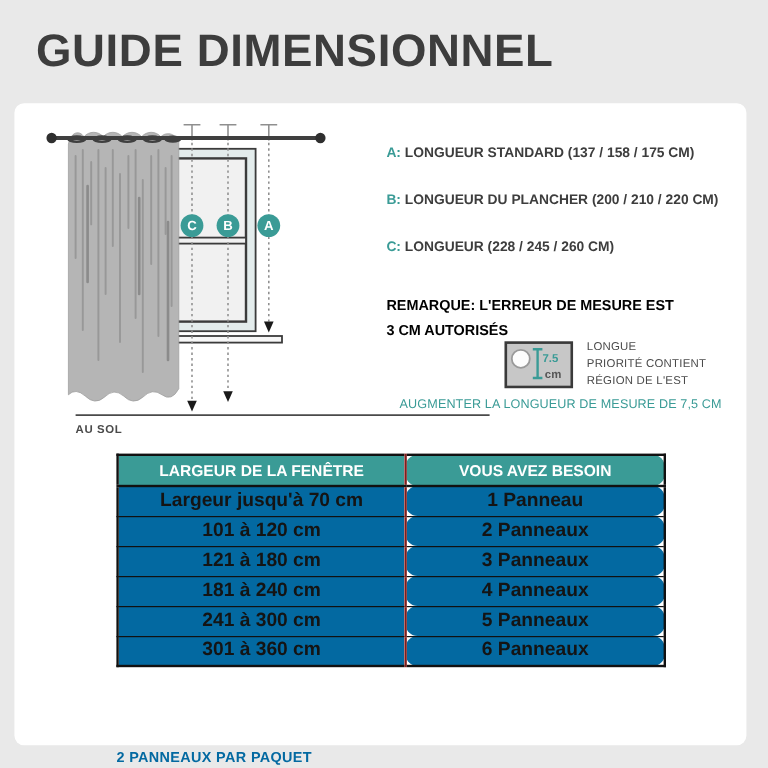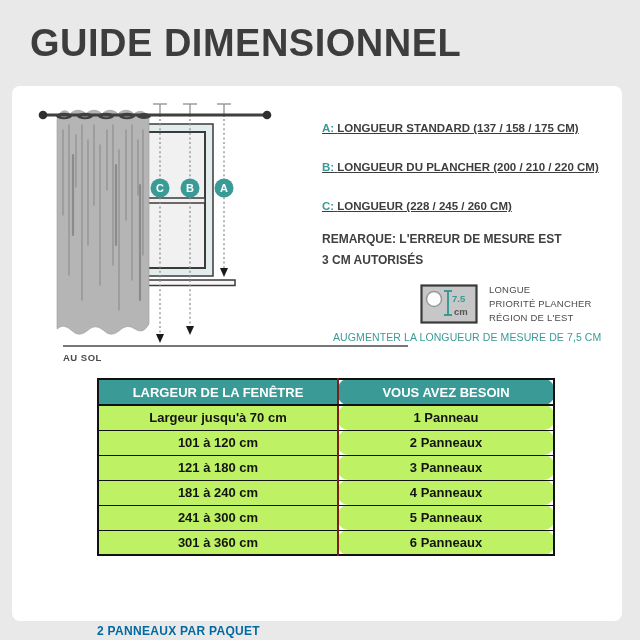--- a/index.html
+++ b/index.html
@@ -24,26 +24,26 @@
   .panel {
     left:12px; top:86px; width:610px; height:535px;
     background:#ffffff; border-radius:8px;
   }
 
   .diagram-svg { left:30px; top:95px; }
   .diagram-svg text { font-family:"Liberation Sans", sans-serif; }
 
   .spec-line {
     left:322px; white-space:nowrap;
-    font-size:11.5px; font-weight:bold; color:#3d3d3d;text-decoration:underline;
+    font-size:11.5px; font-weight:bold; color:#3d3d3d;
   }
   .spec-prefix { color:#3a9b96; }
   .note-block {
-    left:322px; top:229px; white-space:nowrap;
-    font-size:12px; font-weight:bold; color:#404040;
+    left:322px; top:244px; white-space:nowrap;
+    font-size:12px; font-weight:bold; color:#000000;
     line-height:21px;
   }
   .grommet-icon { left:420px; top:284px; }
   .grommet-icon text { font-family:"Liberation Sans", sans-serif; }
   .caption-block {
     left:489px; top:283px; white-space:nowrap;
     font-size:9.5px; font-weight:normal; color:#4a4a4a;
     line-height:14px; letter-spacing:0.2px;
   }
   .augmenter-line {
@@ -65,22 +65,22 @@
   table.size-table { border:2px solid #111111; }
   table.size-table col.c1 { width:240px; }
   table.size-table col.c2 { width:216px; }
   table.size-table th {
     background:#3a9b96; color:#ffffff;
     font-size:13px; font-weight:bold;
     height:26px; border-bottom:2px solid #111111;
   }
   table.size-table th + th, table.size-table td + td { border-left:2px solid #7f1d1d;border-radius:10px; }
   table.size-table td {
-    background:#bef264; color:#141414;
-    font-size:13px; font-weight:bold;
+    background:#0369a1; color:#141414;
+    font-size:16px; font-weight:bold;
     height:25px;
   }
   .table-footnote {
     left:97px; top:624px; white-space:nowrap;
     font-size:12px; font-weight:bold; color:#0369a1;
     letter-spacing:0.3px;
   }
 </style>
 </head>
 <body>
@@ -212,21 +212,21 @@
     <line x1="28" y1="7" x2="28" y2="31"></line>
     <line x1="24" y1="7" x2="32" y2="7"></line>
     <line x1="24" y1="31" x2="32" y2="31"></line>
   </g>
   <text x="32" y="18" font-size="9.5" font-weight="bold" fill="#3a9b96">7.5</text>
   <text x="34" y="31" font-size="9.5" font-weight="bold" fill="#555555">cm</text>
 </svg>
 
 <div class="abs caption-block">
   <div>LONGUE</div>
-  <div>PRIORITÉ PLANCHER</div>
+  <div>PRIORITÉ CONTIENT</div>
   <div>RÉGION DE L'EST</div>
 </div>
 
 <div class="abs augmenter-line">AUGMENTER LA LONGUEUR DE MESURE DE 7,5 CM</div>
 
 <table class="abs size-table">
   <colgroup>
       <col class="c1">
       <col class="c2">
     </colgroup>

